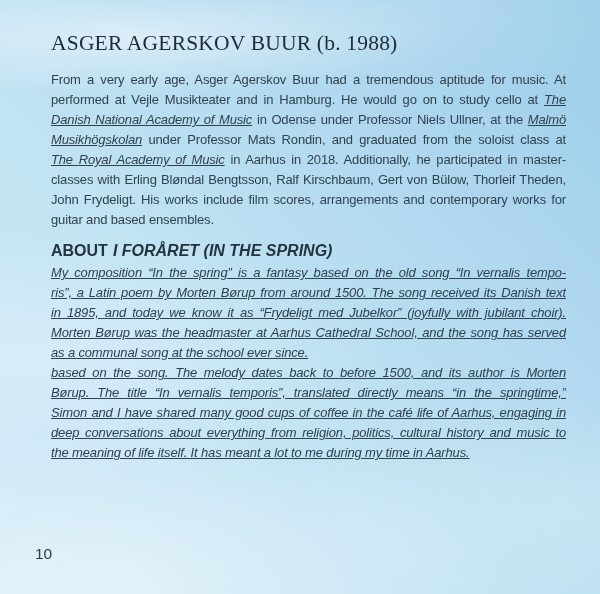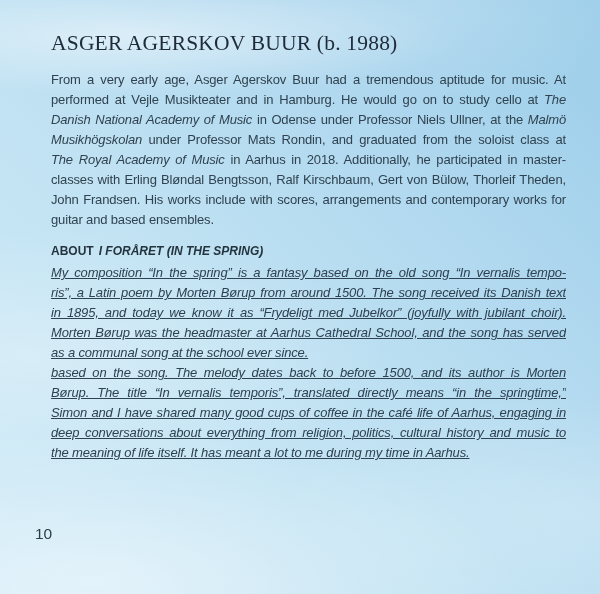--- a/index.html
+++ b/index.html
@@ -45,70 +45,71 @@
     overflow: hidden;
     text-align: justify;
     text-align-last: justify;
     white-space: normal;
   }
   .line.para-end {
     text-align-last: left;
   }
   .line em {
     font-style: italic;
+    text-decoration: underline;
   }
   .line.italic {
     font-style: italic;
     color: #2e4150;
     text-decoration: underline;
   }
   .about-section {
     margin-top: 12px;
   }
   .about-heading {
-    font-size: 12px;
+    font-size: 16px;
     font-weight: 700;
     line-height: 18px;
     color: #24343f;
     margin: 0 0 3px 0;
   }
   .about-heading em {
     font-style: italic;
   }
   .about-heading .prefix {
     margin-right: 5px;
   }
   .about-para {
     margin: 0;
   }
   .page-number {
     position: absolute;
     left: 35px;
-    top: 524px;
+    top: 544px;
     font-size: 15.5px;
     line-height: 20px;
     color: #2b3c4a;
   }
 </style>
 </head>
 <body>
 
 <div class="page">
   <div class="content">
 
     <h1 class="bio-title">ASGER AGERSKOV BUUR (b. 1988)</h1>
 
     <div class="bio-paragraph">
         <div class="line"><span>From a very early age, Asger Agerskov Buur had a tremendous aptitude for music. At</span></div>
         <div class="line"><span>performed at Vejle Musikteater and in Hamburg. He would go on to study cello at </span><em>The</em></div>
         <div class="line"><em>Danish National Academy of Music</em><span> in Odense under Professor Niels Ullner, at the </span><em>Malmö</em></div>
         <div class="line"><em>Musikhögskolan</em><span> under Professor Mats Rondin, and graduated from the soloist class at</span></div>
         <div class="line"><em>The Royal Academy of Music</em><span> in Aarhus in 2018. Additionally, he participated in master-</span></div>
         <div class="line"><span>classes with Erling Bløndal Bengtsson, Ralf Kirschbaum, Gert von Bülow, Thorleif Theden,</span></div>
-        <div class="line"><span>John Frandsen. His works include with scores, arrangements and contemporary works for</span></div>
+        <div class="line"><span>John Frydeligt. His works include film scores, arrangements and contemporary works for</span></div>
         <div class="line para-end"><span>guitar and based ensembles.</span></div>
       </div>
 
     <div class="about-section">
       <div class="about-heading">
         <span class="prefix">ABOUT</span><em>I FORÅRET (IN THE SPRING)</em>
       </div>
       <div class="about-paragraphs">
           <div class="about-para">
             <div class="line italic">My composition “In the spring” is a fantasy based on the old song “In vernalis tempo-</div>

